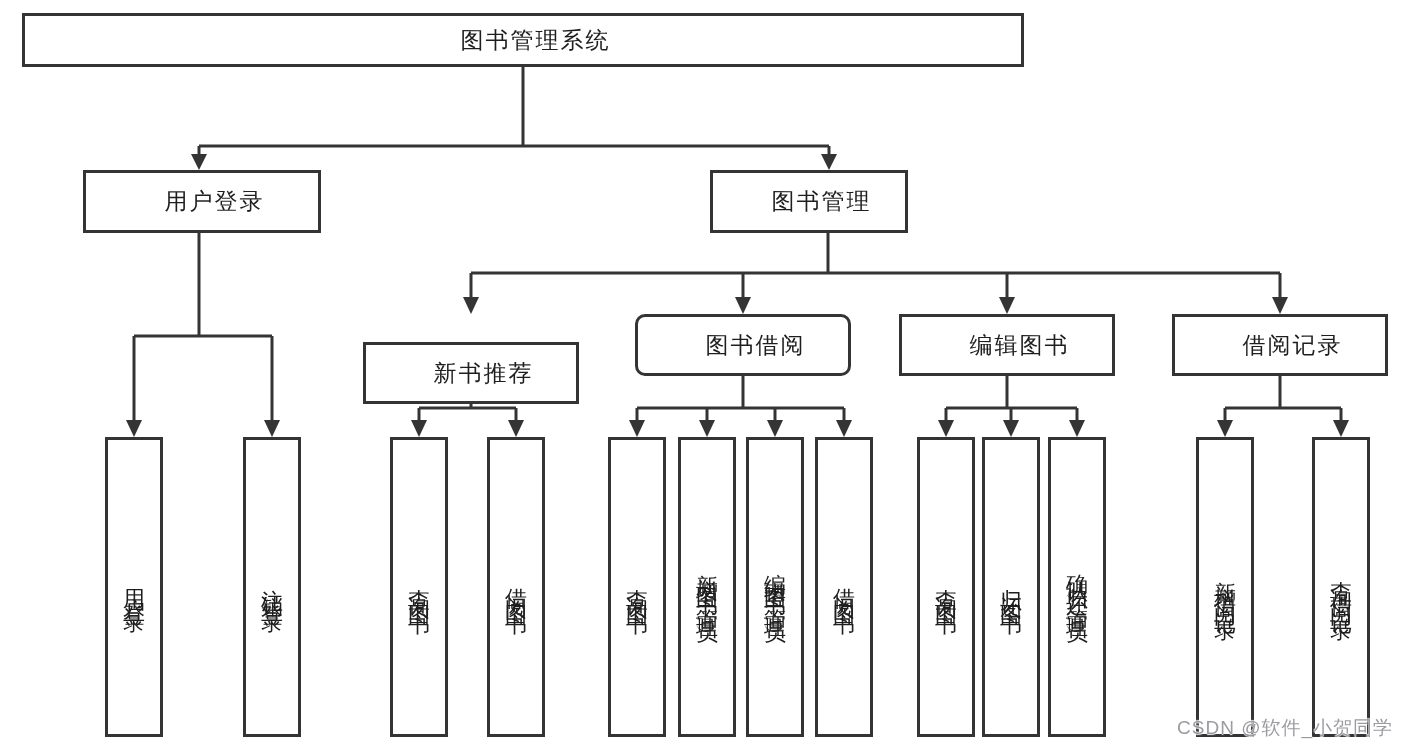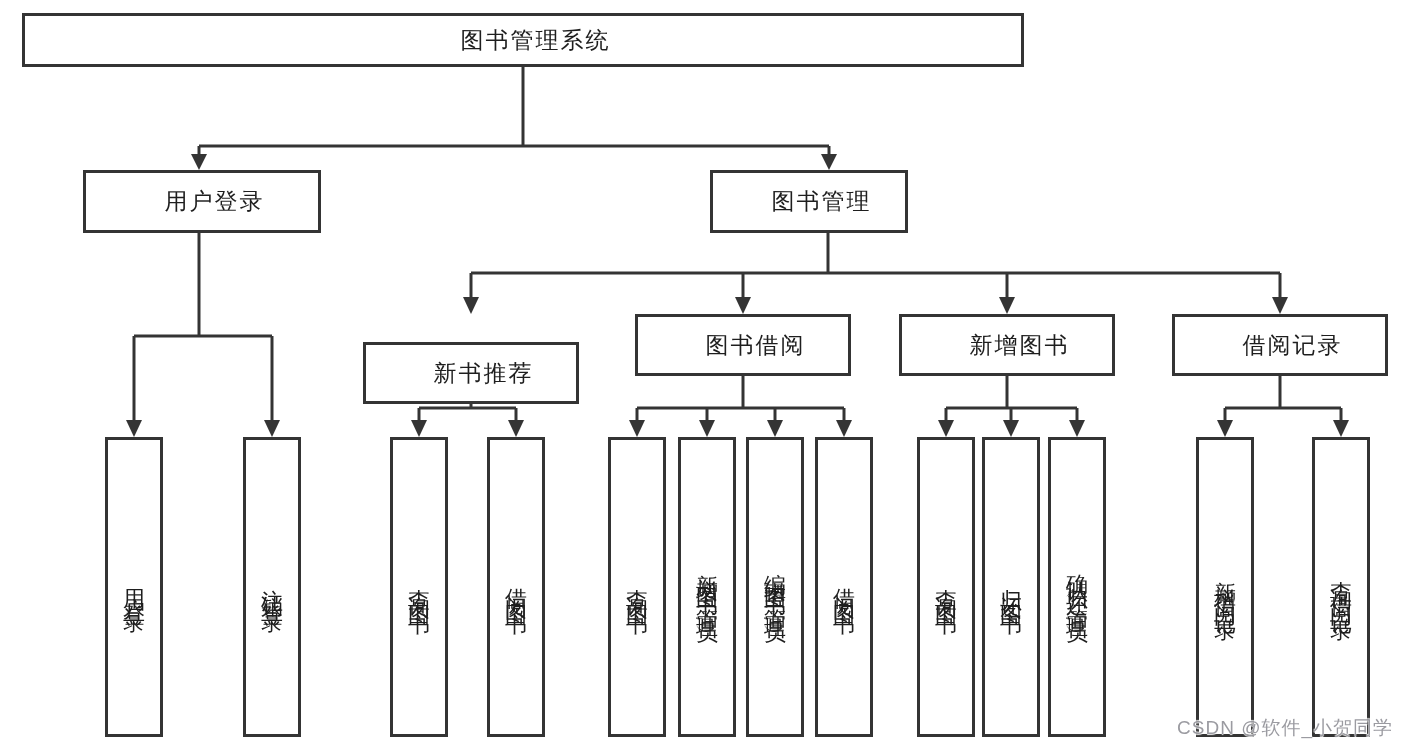--- a/index.html
+++ b/index.html
@@ -144,22 +144,22 @@
       <polygon points="1333,420 1349,420 1341,437"></polygon>
     </g>
   </svg>
 
   <div class="hbox" style="left:22px; top:13px; width:1002px; height:54px;">图书管理系统</div>
 
   <div class="hbox" style="left:83px; top:170px; width:238px; height:63px;">用户登录</div>
   <div class="hbox" style="left:710px; top:170px; width:198px; height:63px;">图书管理</div>
 
   <div class="hbox" style="left:363px; top:314px; width:216px; height:62px;margin-top:28px;">新书推荐</div>
-  <div class="hbox" style="left:635px; top:314px; width:216px; height:62px;">图书借阅</div>
-  <div class="hbox" style="left:899px; top:314px; width:216px; height:62px;">新增图书</div>
+  <div class="hbox" style="left:635px; top:314px; width:216px; height:62px;border-radius:10px;">图书借阅</div>
+  <div class="hbox" style="left:899px; top:314px; width:216px; height:62px;">编辑图书</div>
   <div class="hbox" style="left:1172px; top:314px; width:216px; height:62px;">借阅记录</div>
 
   <div class="vbox" style="left:105px;">用户登录</div>
   <div class="vbox" style="left:243px;">注销登录</div>
 
   <div class="vbox" style="left:390px;">查询图书</div>
   <div class="vbox" style="left:487px;">借阅图书</div>
 
   <div class="vbox" style="left:608px;">查询图书</div>
   <div class="vbox tight" style="left:678px;">新增图书（管理员）</div>

